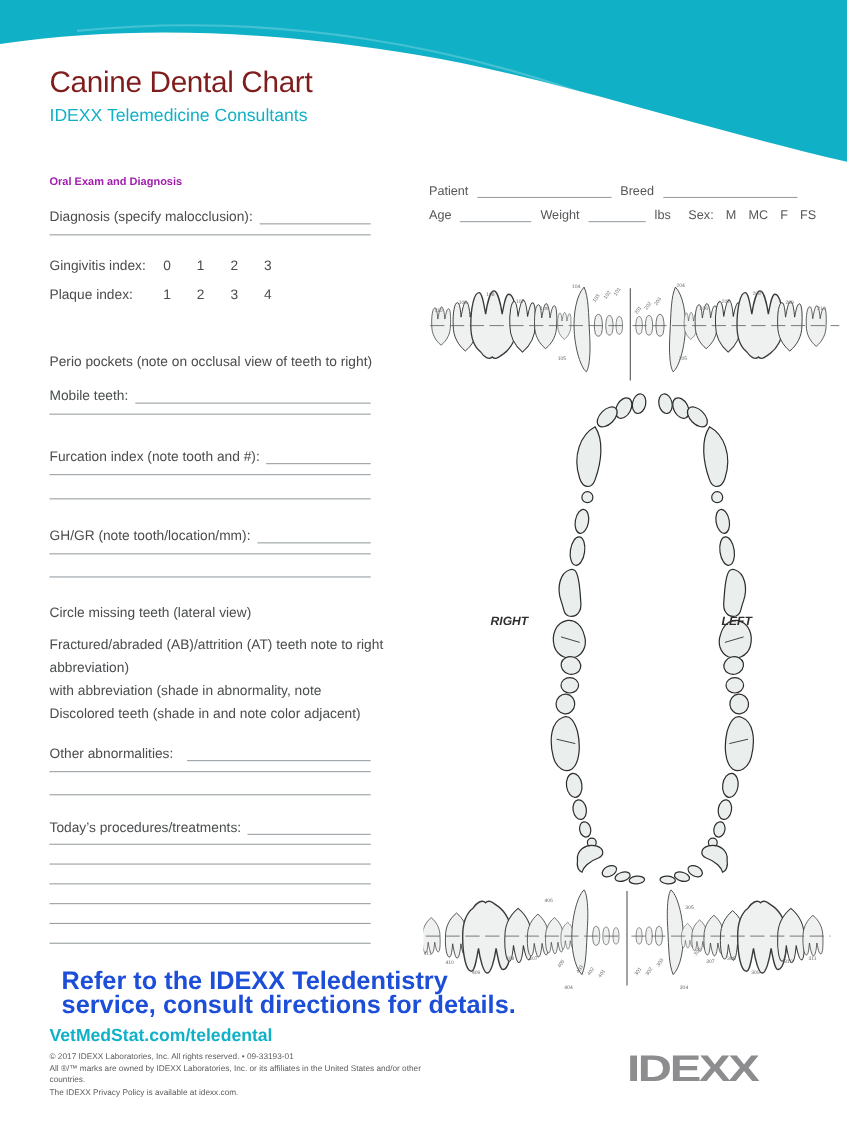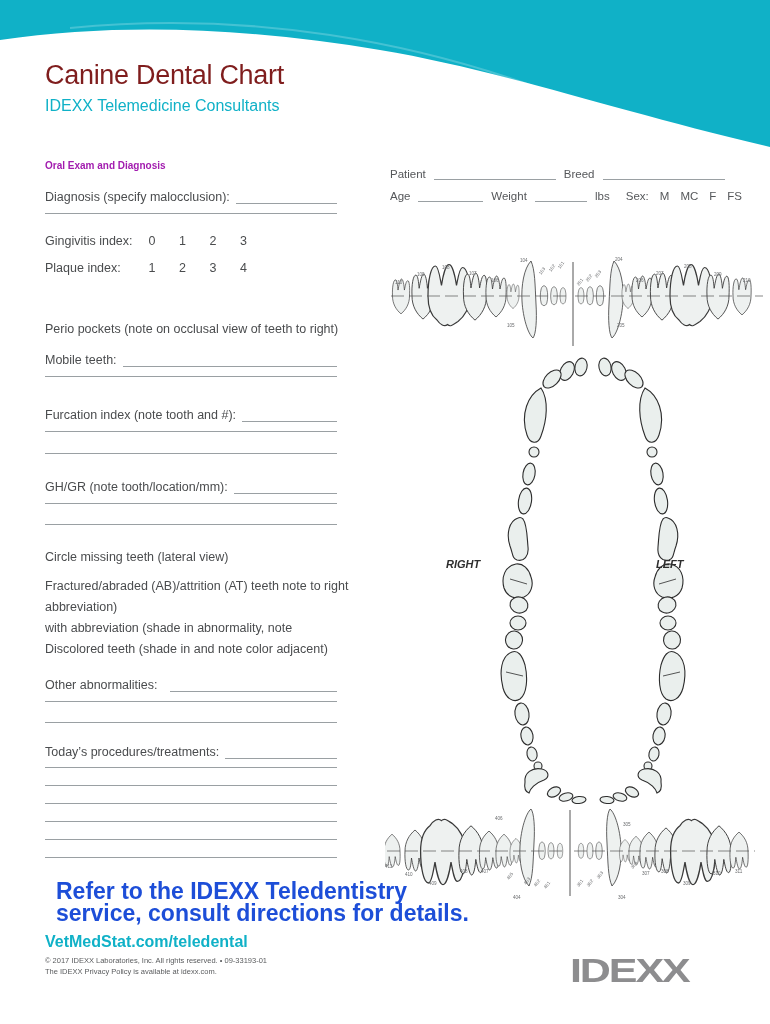--- a/index.html
+++ b/index.html
@@ -136,20 +136,21 @@
   <div class="hr" style="top:856px"></div>
 
   <div class="teal-note" style="top:880px">
     <div>Refer to the IDEXX Teledentistry</div>
     <div>service, consult directions for details.</div>
   </div>
   <div class="site" style="top:933px">VetMedStat.com/teledental</div>
 
   <div class="copy" style="top:956px">
     <div>© 2017 IDEXX Laboratories, Inc. All rights reserved. • 09-33193-01</div>
+    <div>All ®/™ marks are owned by IDEXX Laboratories, Inc. or its affiliates in the United States and/or other countries.</div>
     <div>The IDEXX Privacy Policy is available at idexx.com.</div>
   </div>
 
   <div class="info" style="top:158px">
     <div class="inforow">
       <span>Patient</span>
       <span class="iline" style="width:122px"></span>
       <span>Breed</span>
       <span class="iline" style="width:122px"></span>
     </div>

